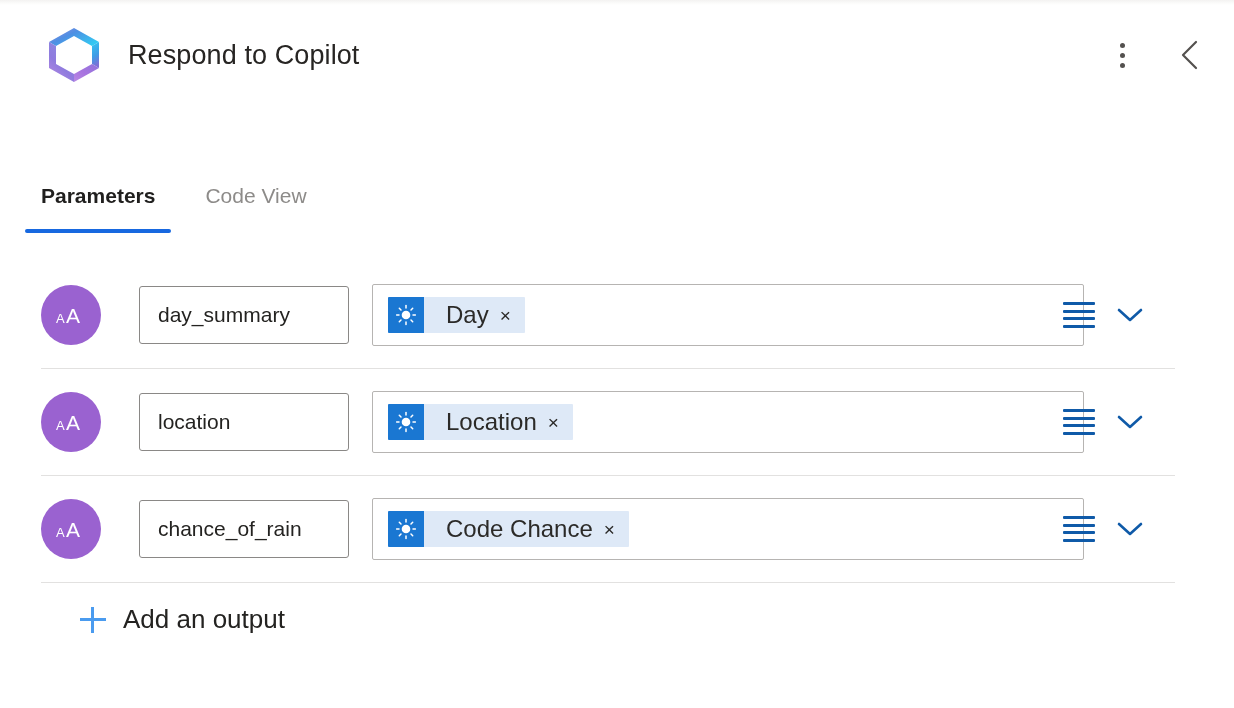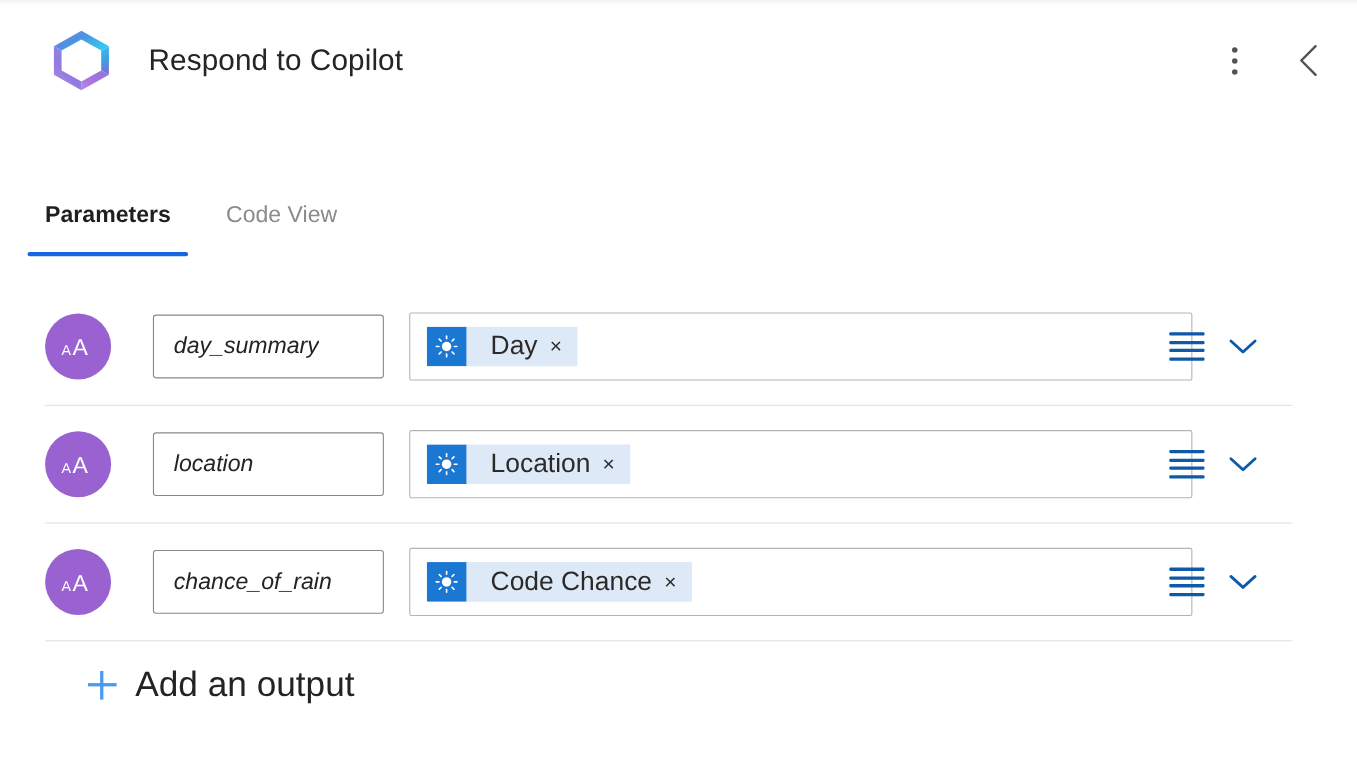--- a/index.html
+++ b/index.html
@@ -47,21 +47,21 @@
     align-items: center;
     margin-left: 44px;
   }
   .logo {
     width: 60px;
     height: 60px;
     flex: 0 0 60px;
     position: relative;
   }
   .app-title {
-    margin-left: 31px;
+    margin-left: 24px;
     font-size: 27px;
     font-weight: 400;
     color: #272523;
     letter-spacing: 0.1px;
     white-space: nowrap;
   }
   .header-actions {
     position: absolute;
     right: 22px;
     top: 28px;
@@ -169,21 +169,20 @@
     display: flex;
     align-items: center;
     padding: 0 18px;
     cursor: text;
   }
   .name-box .value {
     font-size: 21px;
     color: #242321;
     white-space: nowrap;
     overflow: hidden;
-    font-style: italic;
   }
 
   .token-box {
     margin-left: 23px;
     width: 712px;
     height: 62px;
     border: 1px solid #b6b4b2;
     border-radius: 2px;
     background: #ffffff;
     box-sizing: border-box;
@@ -283,21 +282,21 @@
     position: absolute;
     background: #4a9bef;
   }
   .plus-icon::before {
     left: 0; right: 0; top: 11px; height: 3px;
   }
   .plus-icon::after {
     top: 0; bottom: 0; left: 11px; width: 3px;
   }
   .add-output-label {
-    font-size: 32px;
+    font-size: 26px;
     color: #242321;
     white-space: nowrap;
   }
 </style>
 </head>
 <body>
 
 <div class="panel">
 
   <div class="top-edge"></div>

